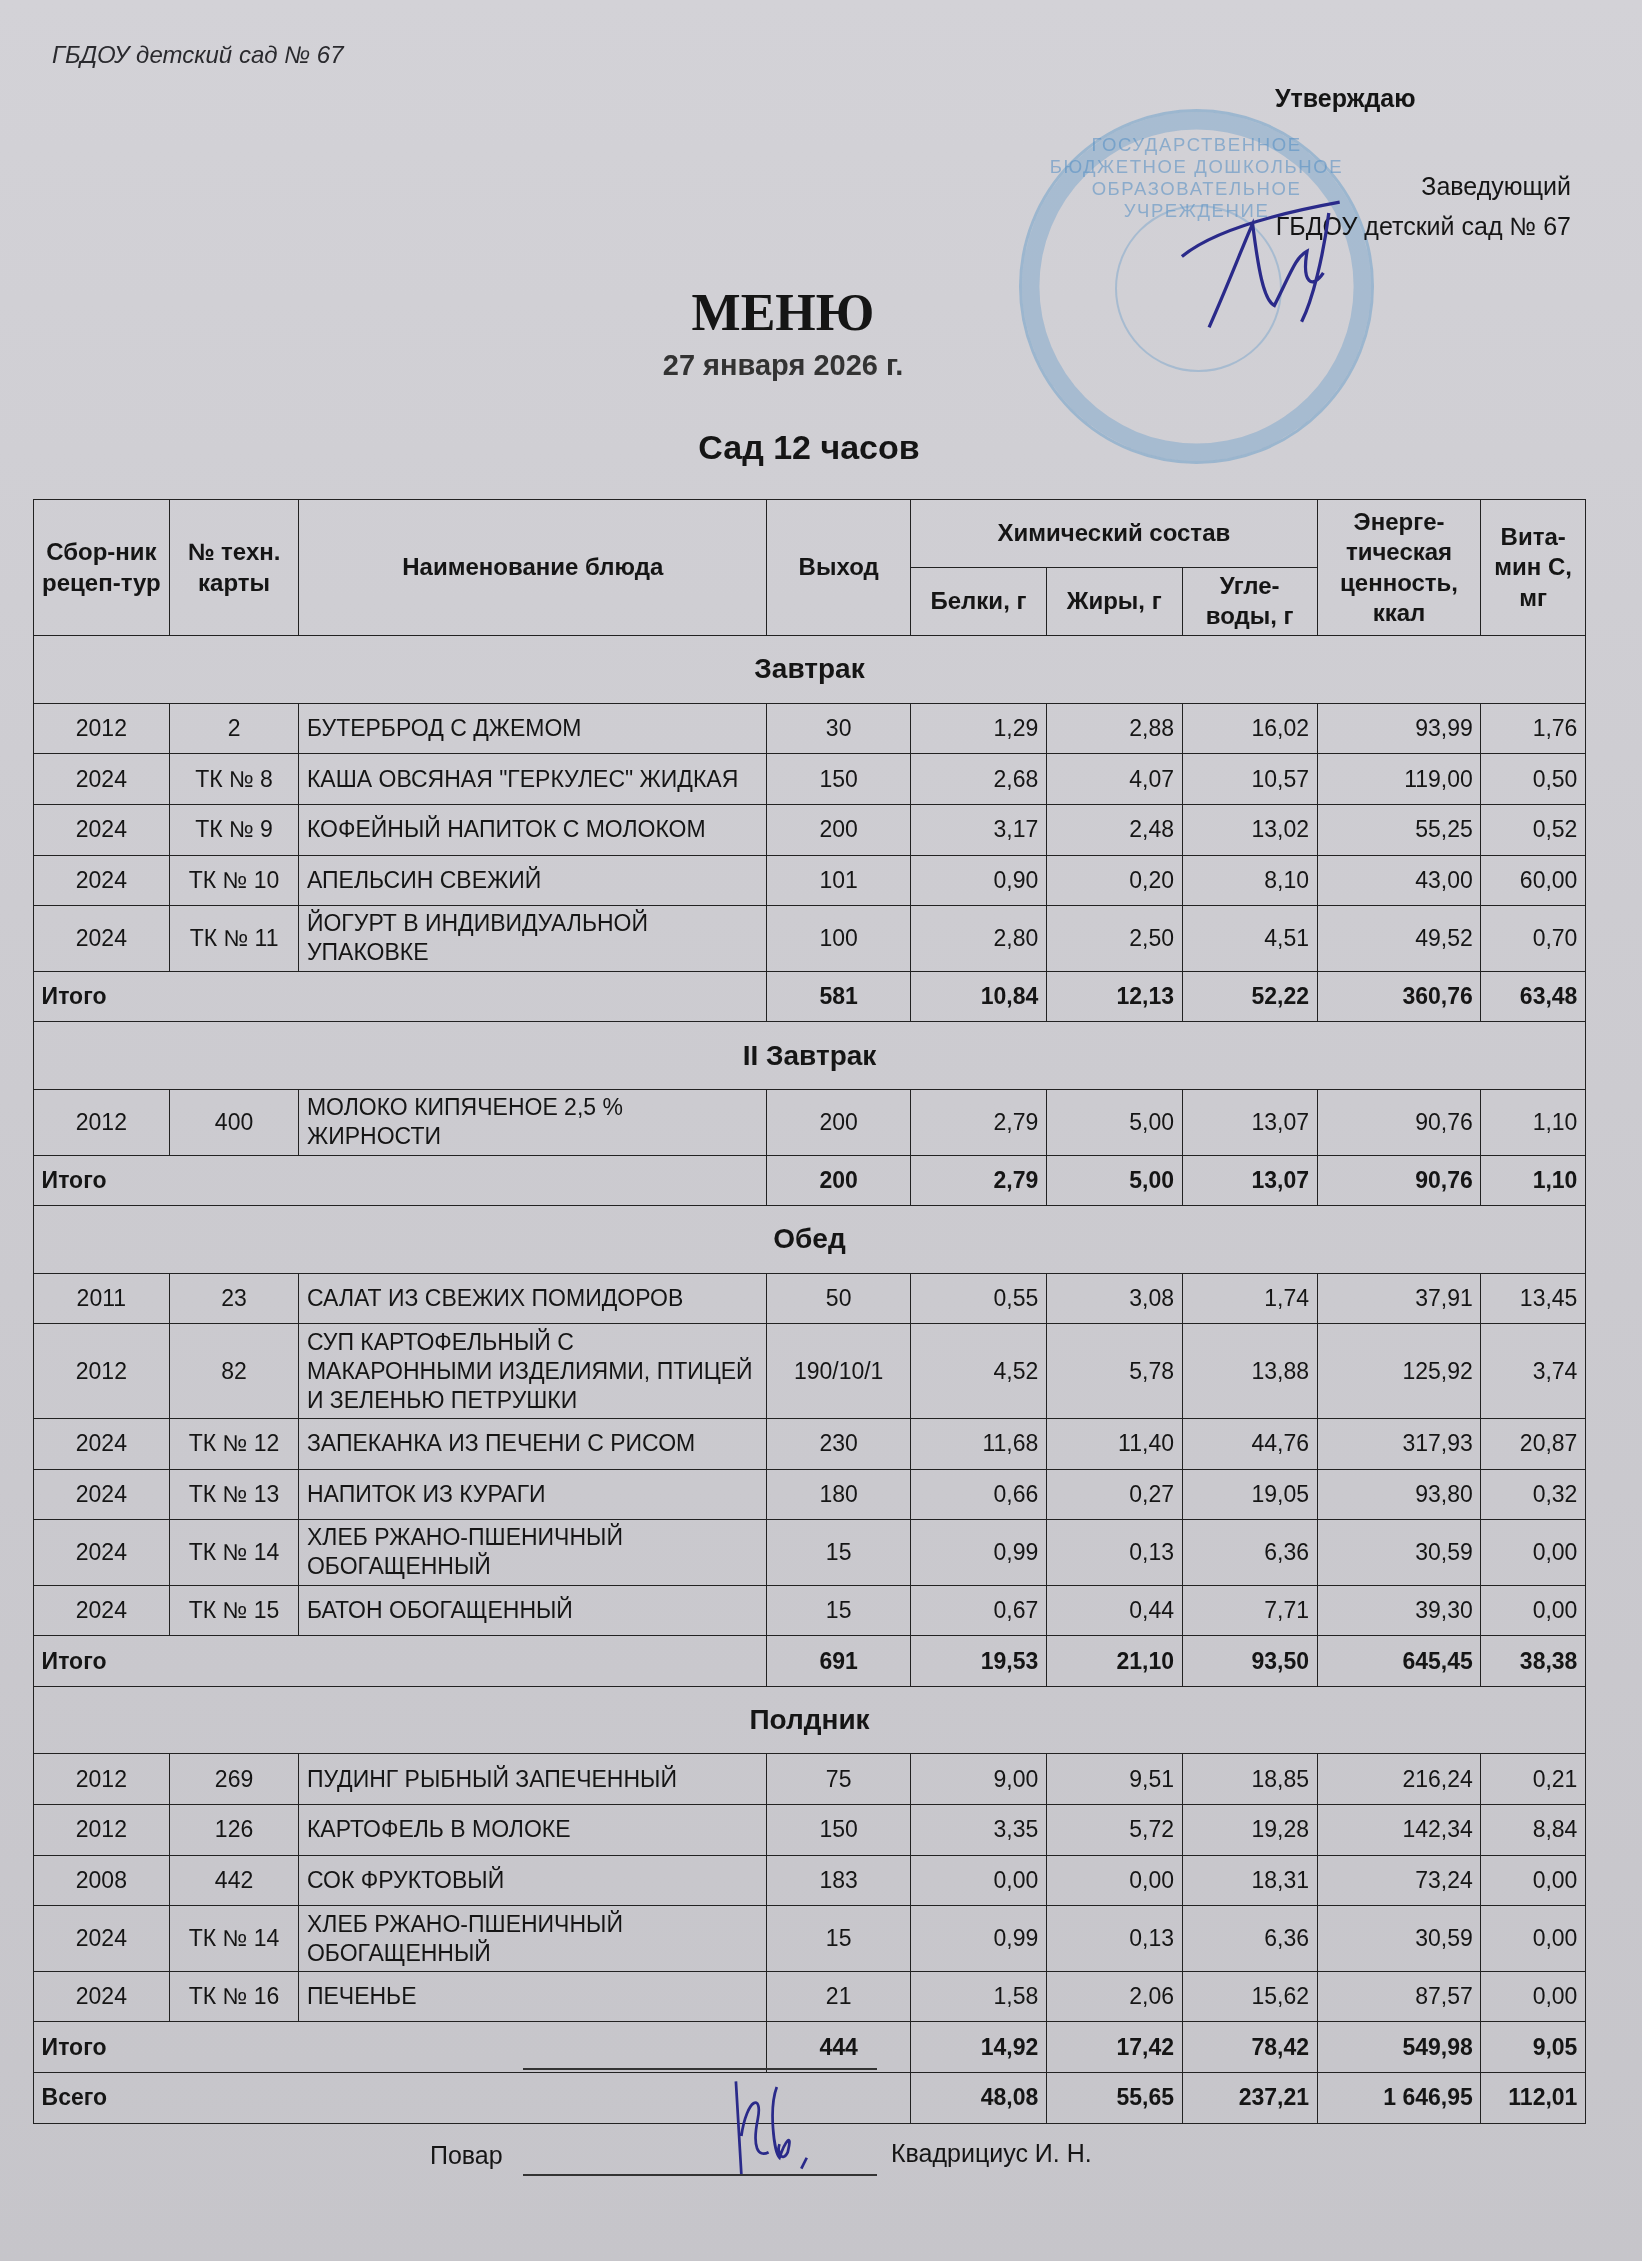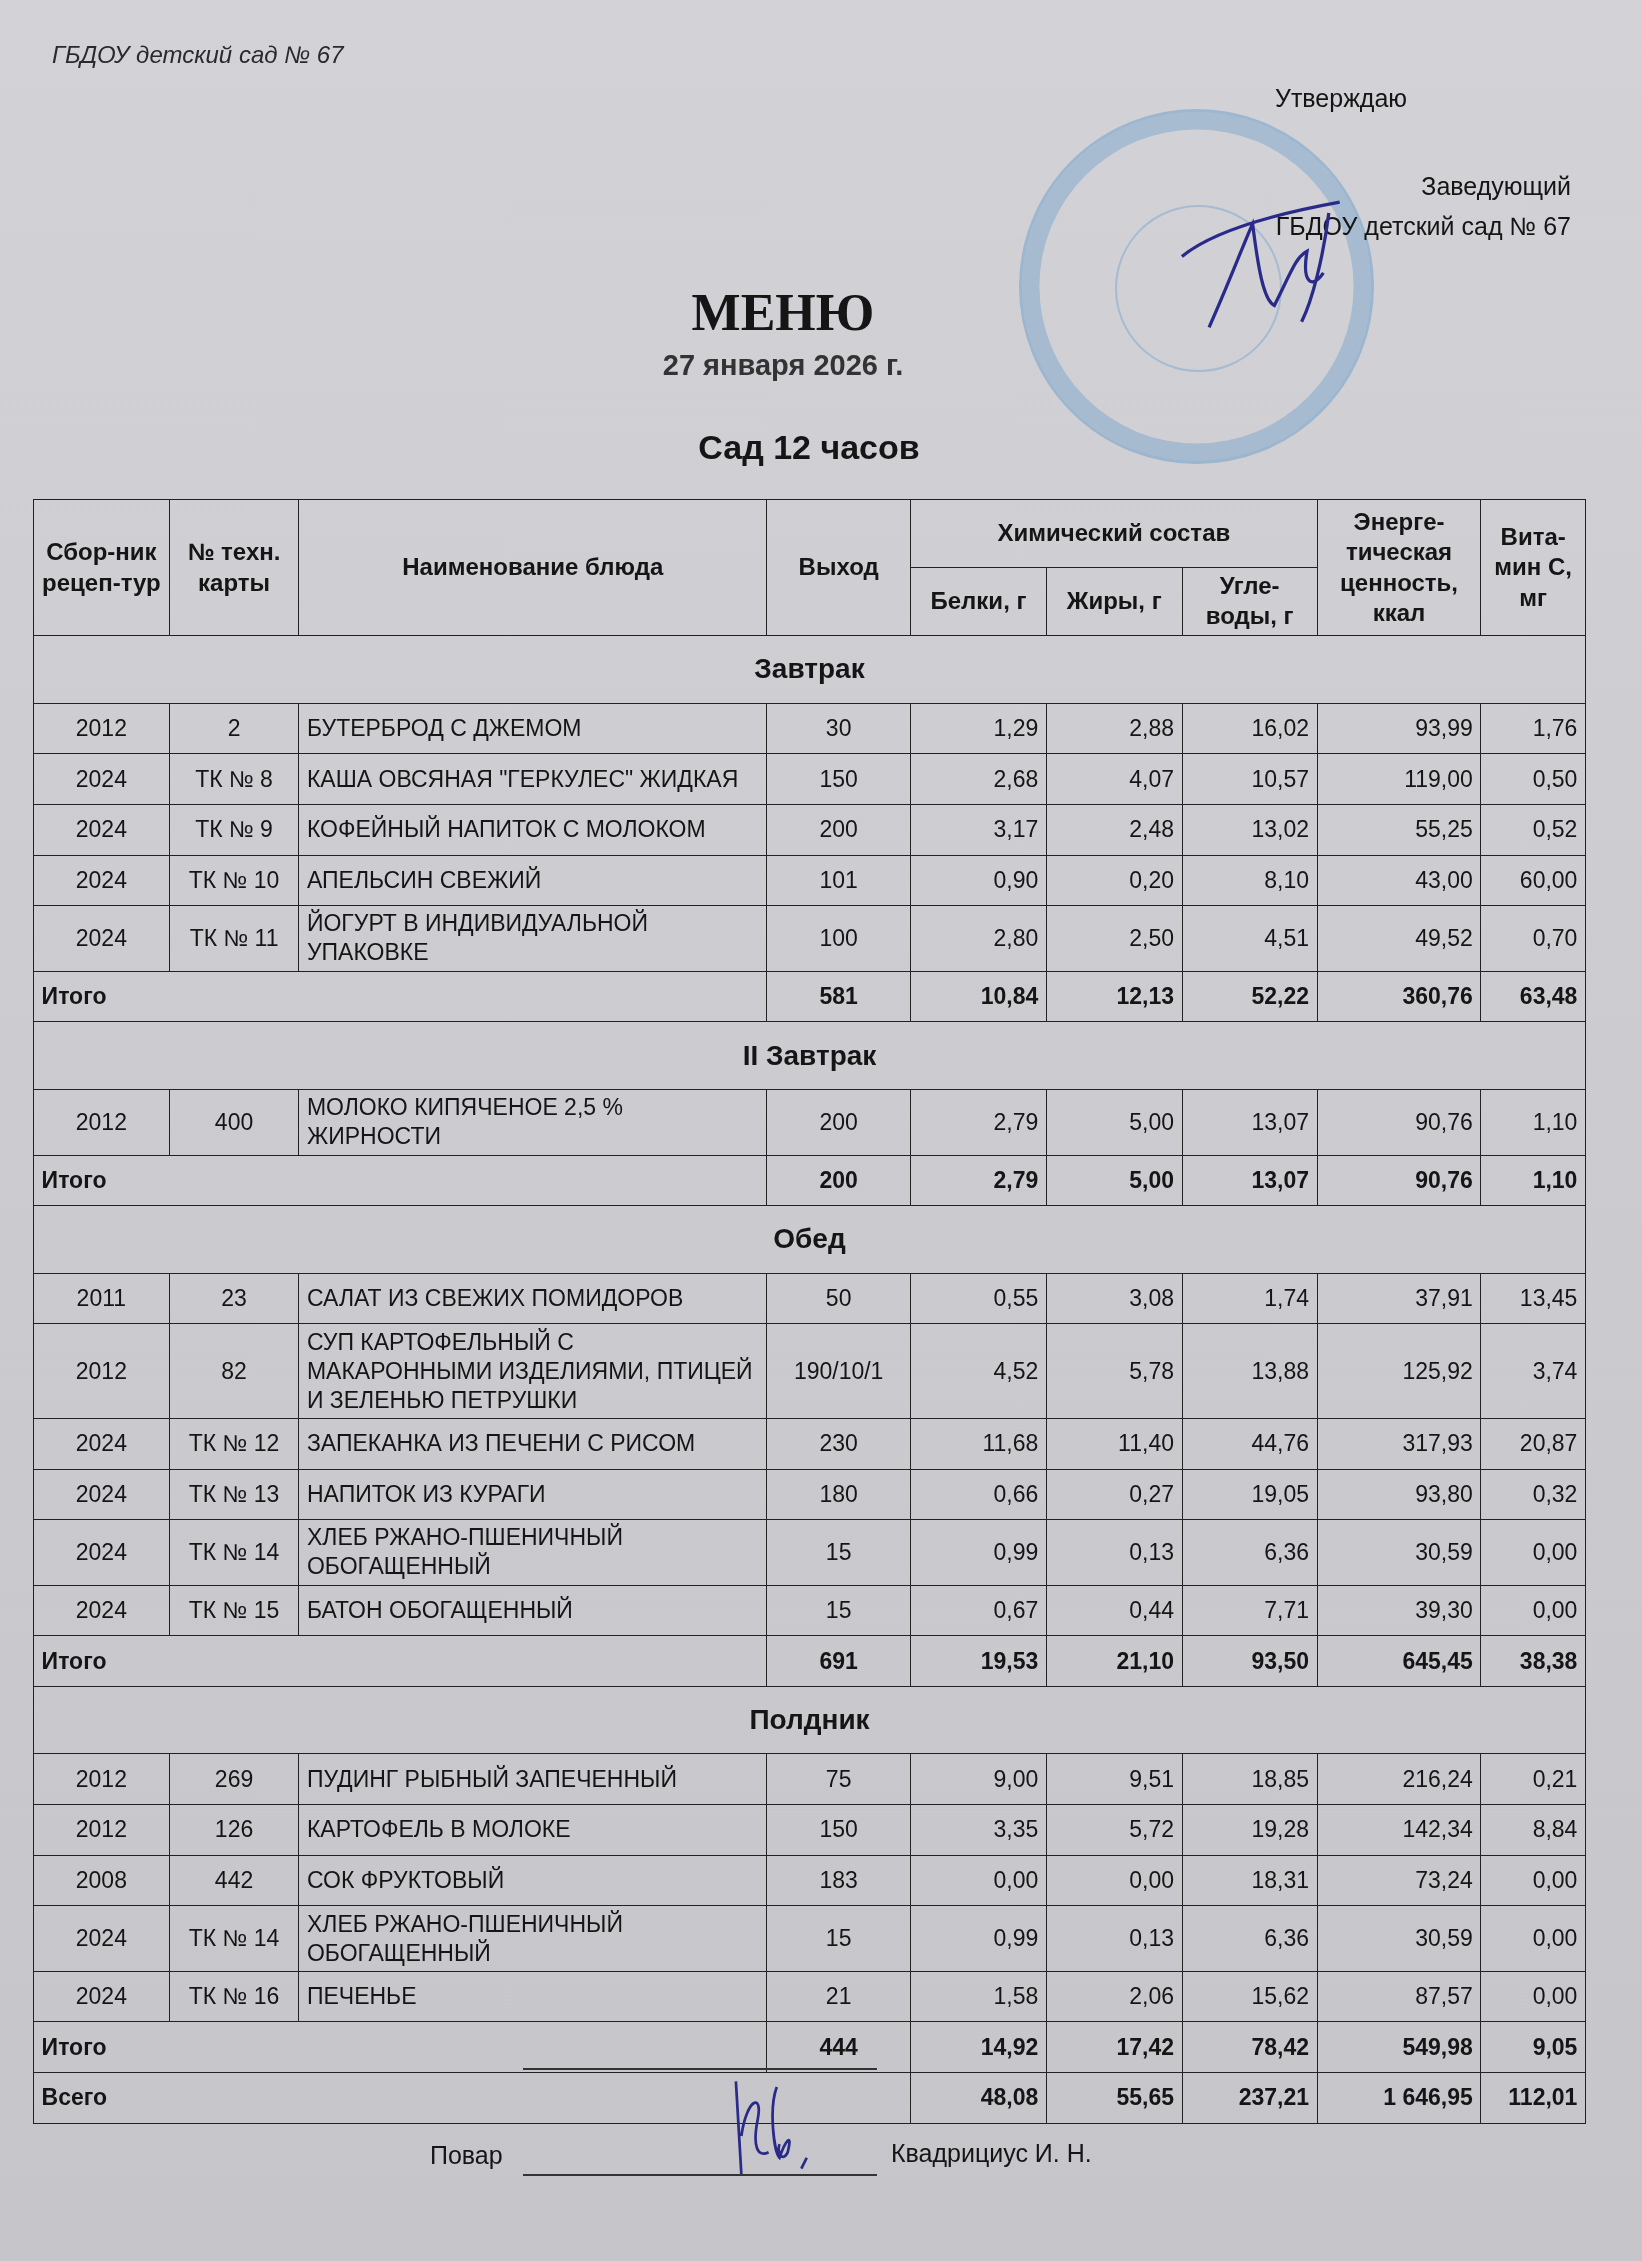--- a/index.html
+++ b/index.html
@@ -14,21 +14,21 @@
   .paper {
     position: absolute; left: 0; top: 0; width: 1642px; height: 2261px;
     background: linear-gradient(180deg, #d3d2d7 0%, #cdccd1 40%, #c6c5ca 100%);
   }
   .org {
     position: absolute; left: 52px; top: 41px;
     font-size: 24px; font-style: italic; color: #2a2a2e;
   }
   .approve {
     position: absolute; left: 1275px; top: 84px;
-    font-size: 25px; font-weight: normal;
+    font-size: 25px; font-weight: bold;
   }
   .appr-lines {
     position: absolute; right: 71px; top: 166px; text-align: right;
     font-size: 25px; line-height: 40px;
   }
   .appr-lines .sigline {
     display: inline-block; width: 213px; border-bottom: 1.6px solid #333; margin-right: 6.5px;
     vertical-align: baseline;
   }
   .stamp {
@@ -92,20 +92,21 @@
   .cook-name { position: absolute; left: 891px; top: 2139px; font-size: 25px; }
 </style>
 </head>
 <body>
 
 <div class="paper"></div>
 
 <div class="org">ГБДОУ детский сад № 67</div>
 
 <div class="stamp">
+  <div class="stamp-text">ГОСУДАРСТВЕННОЕ БЮДЖЕТНОЕ ДОШКОЛЬНОЕ ОБРАЗОВАТЕЛЬНОЕ УЧРЕЖДЕНИЕ</div>
   <div class="stamp-inner"></div>
 </div>
 
 <div class="approve">Утверждаю</div>
 <div class="appr-lines">
   <div>Заведующий</div>
   <div>ГБДОУ детский сад № 67</div>
 </div>
 <svg class="sign-head" viewBox="0 0 340 260">
   <path d="M20 120 C80 70, 200 40, 310 20 M70 250 C110 160, 140 80, 150 60 C160 140, 170 200, 190 210 C220 150, 230 120, 250 110 C240 170, 260 180, 280 150 M290 40 C280 120, 260 200, 240 240" fill="none" stroke="#2a2a8a" stroke-width="6"></path>

